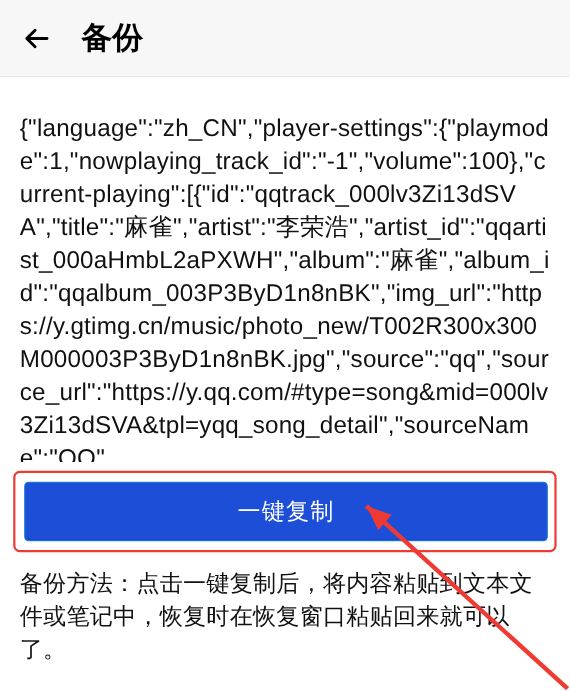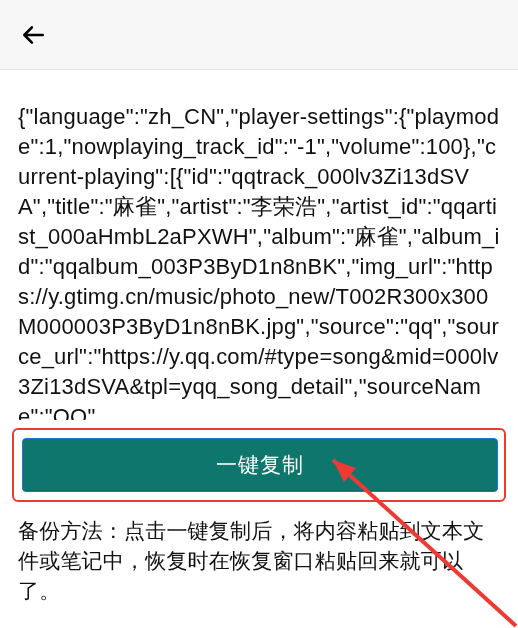--- a/index.html
+++ b/index.html
@@ -62,21 +62,21 @@
   .copy-box {
     margin: 8px 12px 0 12px;
     border: 2.5px solid #ef3a33;
     border-radius: 6px;
     padding: 8px;
     box-sizing: border-box;
   }
   .copy-button {
     width: 100%;
     height: 52px;
-    background: #0f766e;
+    background: #1d4ed8;
     border: 1px solid #1976d2;
     border-radius: 4px;
     color: #fff;
     font-size: 21px;
     font-weight: 500;
     display: flex;
     align-items: center;
     justify-content: center;
     cursor: pointer;
     box-shadow: inset 0 -1px 0 rgba(0,0,0,0.08);
@@ -105,20 +105,21 @@
 </style>
 </head>
 <body>
 
 <div class="header">
   <div class="back-icon">
     <svg viewBox="0 0 24 24">
         <path d="M11 5l-7 7 7 7M4 12h17"></path>
       </svg>
   </div>
+  <div class="header-title">备份</div>
 </div>
 
 <div class="content">
   <div class="json-display"> {"language":"zh_CN","player-settings":{"playmode":1,"nowplaying_track_id":"-1","volume":100},"current-playing":[{"id":"qqtrack_000lv3Zi13dSVA","title":"麻雀","artist":"李荣浩","artist_id":"qqartist_000aHmbL2aPXWH","album":"麻雀","album_id":"qqalbum_003P3ByD1n8nBK","img_url":"https://y.gtimg.cn/music/photo_new/T002R300x300M000003P3ByD1n8nBK.jpg","source":"qq","source_url":"https://y.qq.com/#type=song&amp;mid=000lv3Zi13dSVA&amp;tpl=yqq_song_detail","sourceName":"QQ"</div>
 </div>
 
 <div class="copy-box">
   <div class="copy-button">
     <span>一键复制</span>
   </div>

